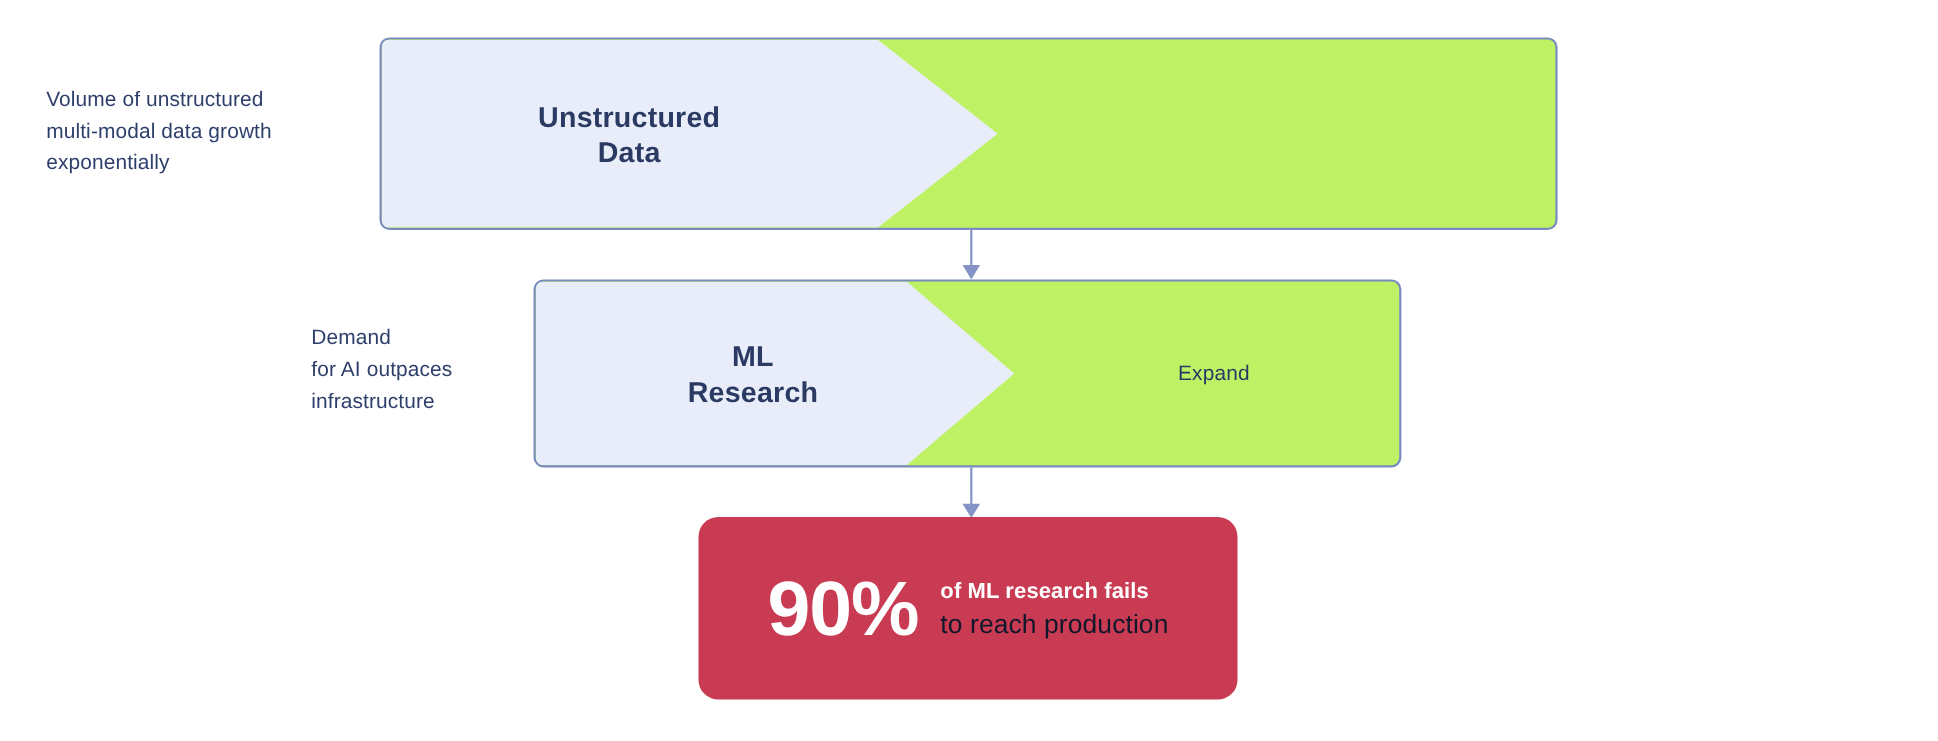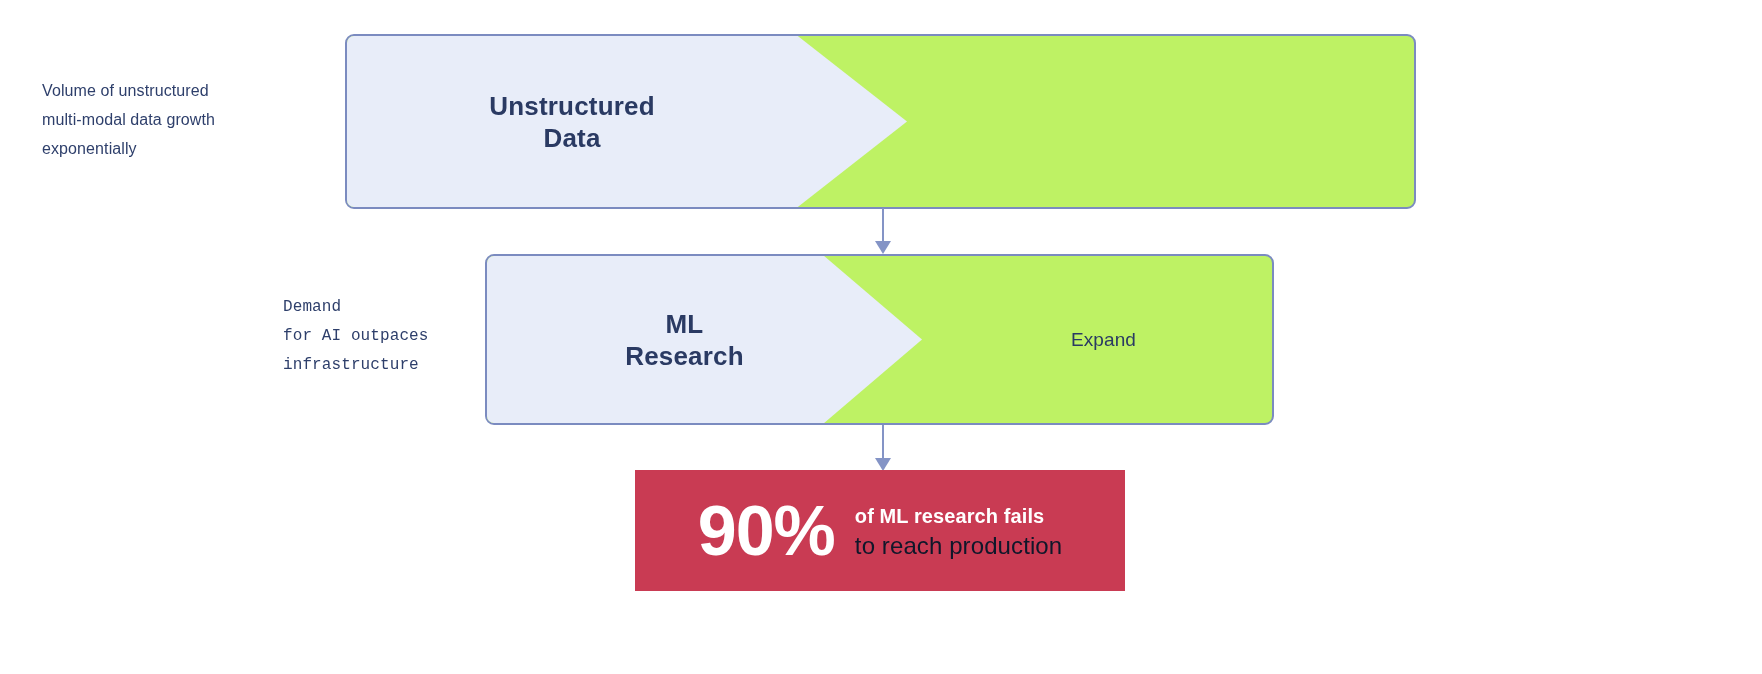--- a/index.html
+++ b/index.html
@@ -18,28 +18,28 @@
     width: 1762px;
     height: 674px;
     background: #ffffff;
     overflow: hidden;
   }
 
   
   .caption {
     position: absolute;
     color: #2E3F6B;
-    font-size: 16px;
+    font-size: 19px;
     line-height: 29px;
     font-weight: 400;
     white-space: pre-line;
     letter-spacing: 0.1px;
   }
   #caption-1 { left: 42px;  top: 76px;  width: 290px; }
-  #caption-2 { left: 283px; top: 293px; width: 270px; font-family: Liberation Mono, monospace; }
+  #caption-2 { left: 283px; top: 293px; width: 270px; }
 
   
   .stage {
     position: absolute;
     box-sizing: border-box;
     border: 2px solid #7B8BC0;
     border-radius: 9px;
     background: #bef264;
     overflow: hidden;
   }
@@ -123,23 +123,23 @@
   #connector-1 .shaft { height: 34px; }
   #connector-2 { left: 873px; top: 425px; height: 46px; }
   #connector-2 .shaft { height: 34px; }
 
   
   #stat-card {
     position: absolute;
     left: 635px;
     top: 470px;
     width: 490px;
-    height: 121px;
+    height: 166px;
     background: #C93B53;
-    border-radius: 0;
+    border-radius: 18px;
     display: flex;
     align-items: center;
     justify-content: center;
     gap: 20px;
     box-sizing: border-box;
     padding: 0 24px;
   }
   #stat-value {
     color: #ffffff;
     font-weight: 700;

